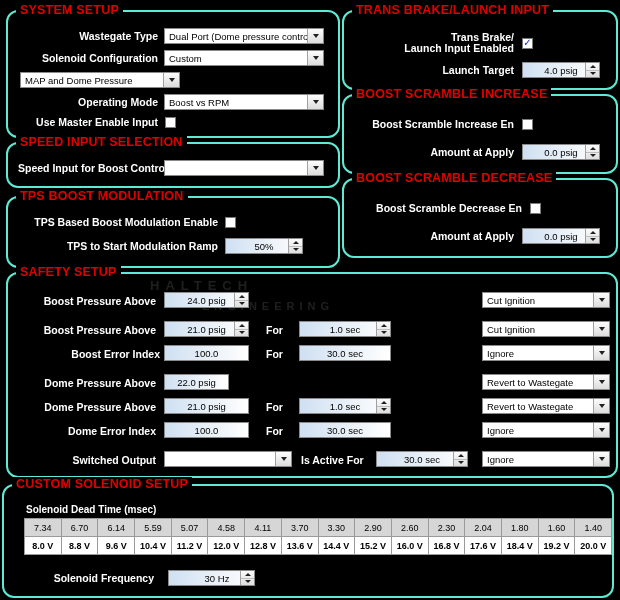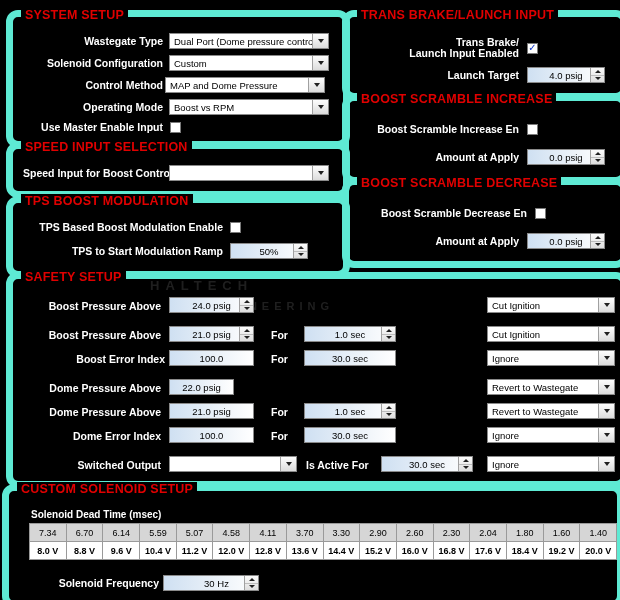--- a/index.html
+++ b/index.html
@@ -4,21 +4,21 @@
 <style>
   html,body{margin:0;padding:0;}
   body{
     width:620px;height:600px;background:#000;
     font-family:"Liberation Sans", sans-serif;
     color:#fff;overflow:hidden;
   }
   .page{position:relative;width:620px;height:600px;}
 
   
-  .group{position:absolute;border:7px solid #5eead4;border-radius:12px;}
+  .group{position:absolute;border:2px solid #5eead4;border-radius:12px;}
   .group > .legend{
     position:absolute;top:-9px;left:8px;background:#000;
     color:#e00000;font-weight:bold;font-size:12.5px;padding:0 4px;
     letter-spacing:.2px;white-space:nowrap;
   }
   .row{display:flex;align-items:center;}
   .lbl{
     color:#fff;font-size:10.5px;font-weight:bold;text-align:right;
     white-space:nowrap;
   }
@@ -104,21 +104,20 @@
 
     <div class="row" style="position:absolute;left:10px;top:38px;width:310px;">
       <div class="lbl" style="width:140px;">Solenoid Configuration</div>
       <div class="combo" style="width:160px;margin-left:6px;">
         <span>Custom</span>
         <span class="arrow"></span>
       </div>
     </div>
 
     <div class="row" style="position:absolute;left:10px;top:60px;width:310px;">
-      <div class="lbl" style="width:140px;">Control Method</div>
       <div class="combo" style="width:160px;margin-left:2px;">
         <span>MAP and Dome Pressure</span>
         <span class="arrow"></span>
       </div>
     </div>
 
     <div class="row" style="position:absolute;left:10px;top:82px;width:310px;">
       <div class="lbl" style="width:140px;">Operating Mode</div>
       <div class="combo" style="width:160px;margin-left:6px;">
         <span>Boost vs RPM</span>
@@ -389,21 +388,21 @@
         <td>17.6 V</td>
         <td>18.4 V</td>
         <td>19.2 V</td>
         <td>20.0 V</td>
       </tr>
     </tbody>
       </table>
 
     <div class="row" style="position:absolute;left:20px;top:84px;">
       <div class="lbl" style="width:130px;">Solenoid Frequency</div>
-      <div class="field grad" style="width:96px;margin-left:4px;padding-left:11px;">
+      <div class="field grad" style="width:87px;margin-left:14px;padding-left:11px;">
         <span>30 Hz</span>
         <span class="spin">
             <i class="up"></i>
             <i class="dn"></i>
           </span>
       </div>
     </div>
   </div>
 
 </div>

